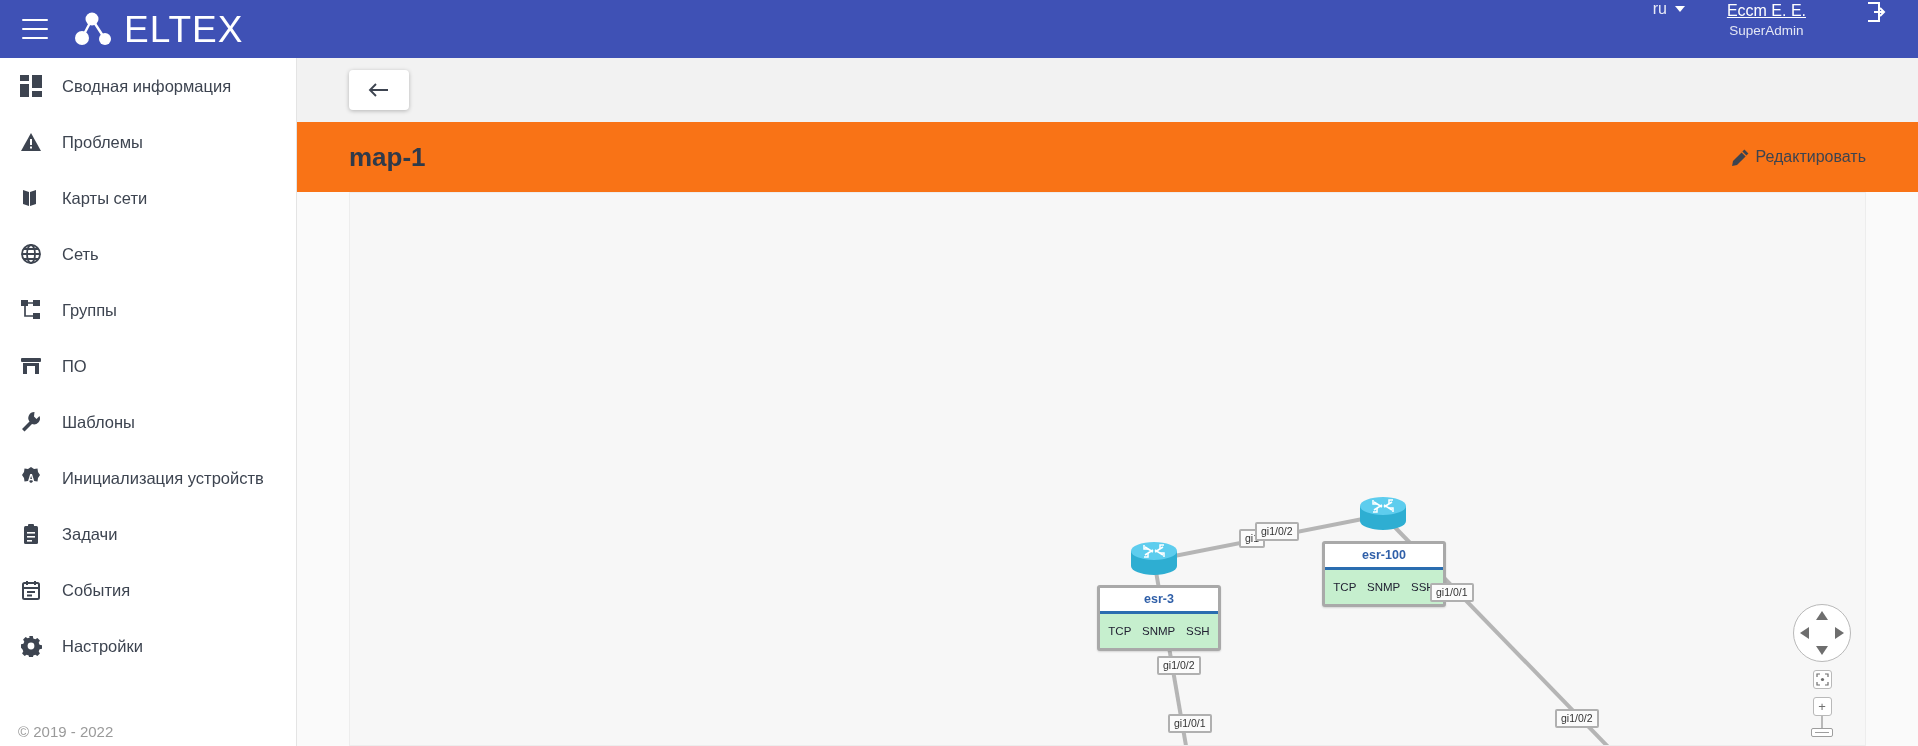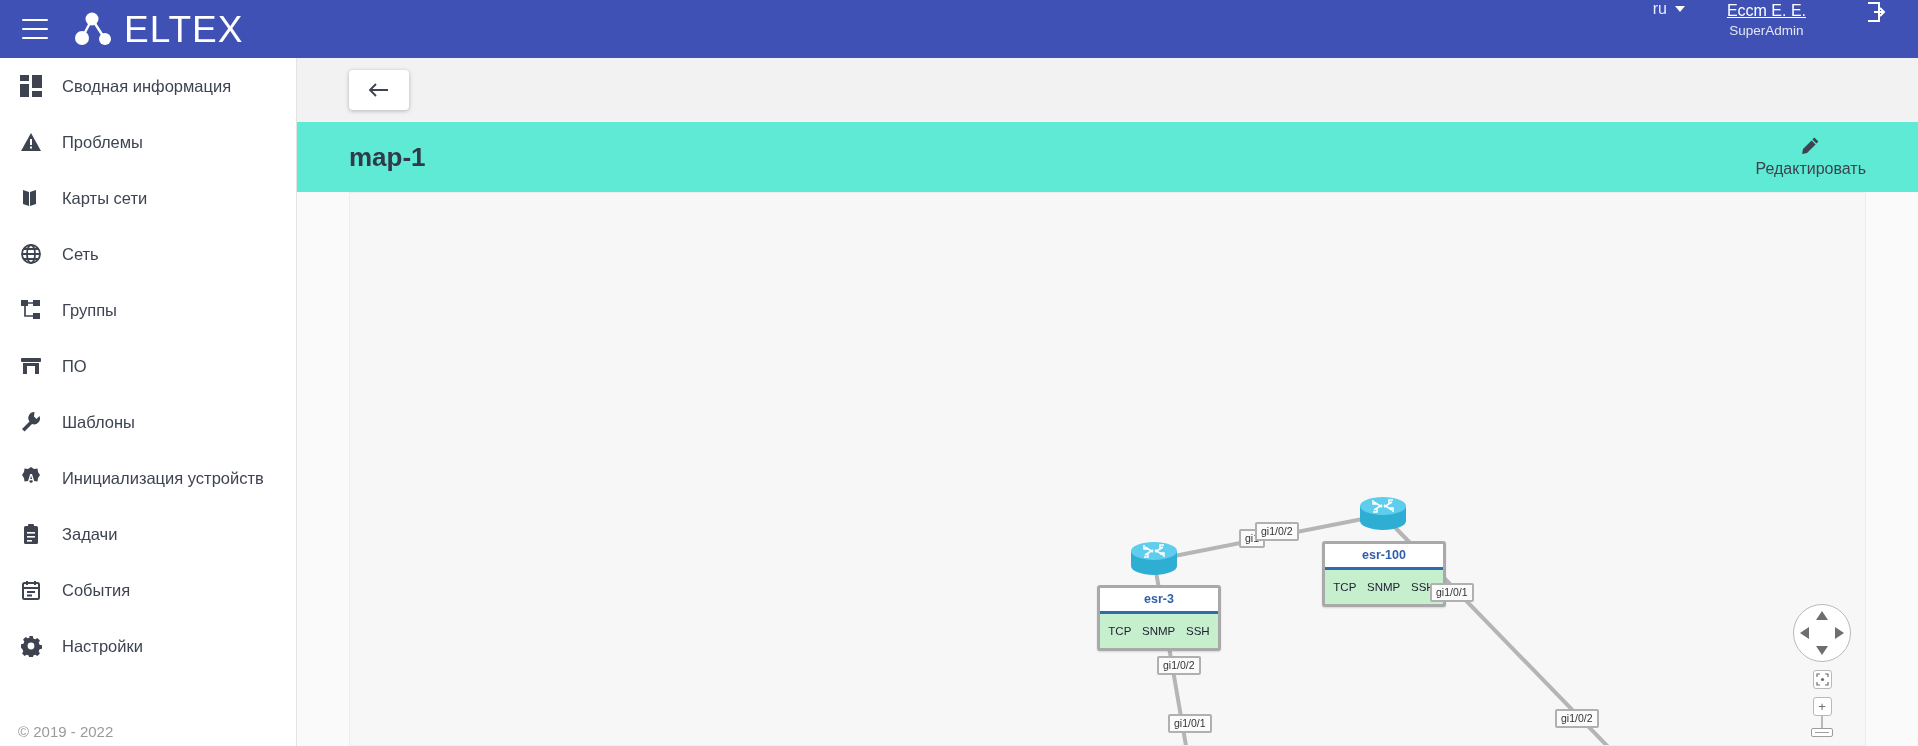--- a/index.html
+++ b/index.html
@@ -77,26 +77,26 @@
     height: 64px; background: #f2f2f2;
     display: flex; align-items: center; padding-left: 52px;
   }
   .back-btn {
     width: 60px; height: 40px; background: #fff; border-radius: 4px;
     box-shadow: 0 1px 4px rgba(0,0,0,.26);
     display: flex; align-items: center; justify-content: center; cursor: pointer;
   }
   .title-row {
     height: 70px; display: flex; align-items: center;
-    padding: 0 52px 0 52px; background: #5eead4; text-align: center;
+    padding: 0 52px 0 52px; background: #f97316; text-align: center;
   }
   .page-title { font-size: 26px; font-weight: bold; color: #2f3a4a; }
   .edit-btn {
     margin-left: auto; display: flex; align-items: center; gap: 6px;
-    font-size: 16px; color: #3d4450; cursor: pointer; flex-direction: column;
+    font-size: 16px; color: #3d4450; cursor: pointer;
   }
 
   
   .map-wrap {
     position: absolute; left: 0; top: 134px;
     width: 1621px; height: 554px; padding: 0 52px 0 52px;
   }
   .map-canvas {
     position: relative; width: 1517px; height: 554px;
     background: #f7f7f7; border: 1px solid #ededed; overflow: hidden;

